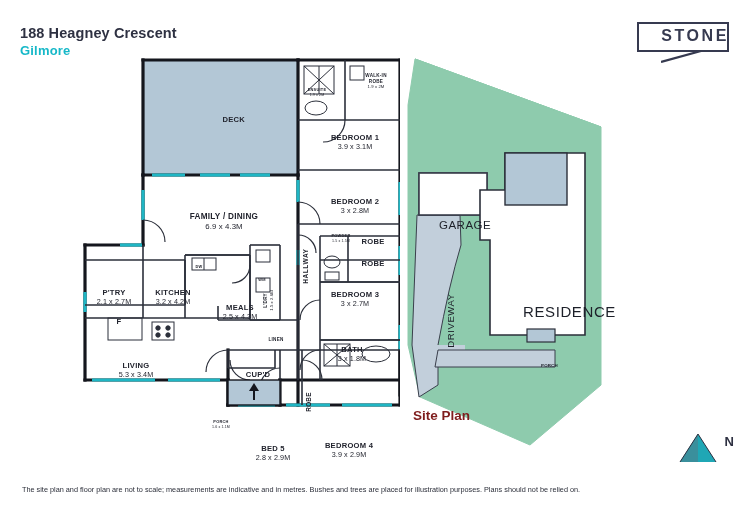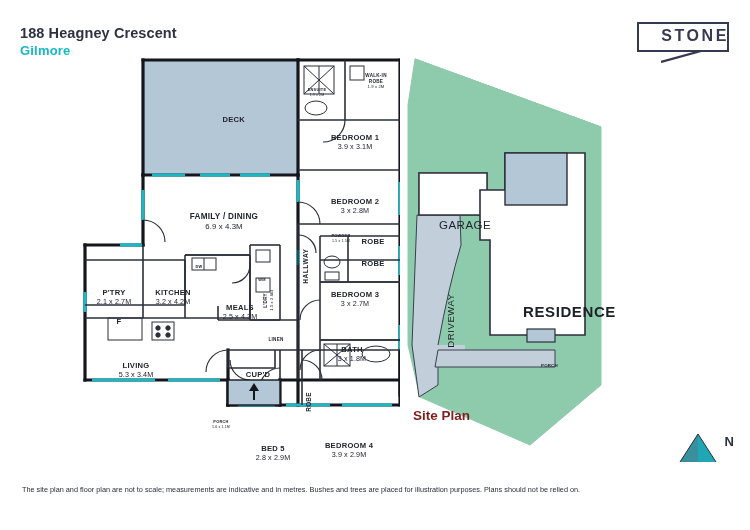--- a/index.html
+++ b/index.html
@@ -29,21 +29,21 @@
   .lbl.big .dm{font-size:7.8px;}
   .lbl.sm .nm{font-size:4.6px;font-weight:600;}
   .lbl.sm .dm{font-size:4.2px;}
   .lbl.tiny .nm{font-size:3.9px;font-weight:600;}
   .lbl.tiny .dm{font-size:3.6px;}
   .vert{transform-origin:center center;transform:rotate(-90deg);}
 
   
   #siteplan-label{left:413px;top:408px;font-size:13.5px;font-weight:600;color:#7f1d1d;}
   .site-txt{position:absolute;color:#1d2029;}
-  #site-residence{font-size:15px;letter-spacing:.6px;font-weight:700;}
+  #site-residence{font-size:15px;letter-spacing:.6px;font-weight:400;}
   #site-garage{font-size:11.5px;letter-spacing:.5px;font-weight:500;}
   #site-driveway{font-size:9.5px;letter-spacing:.6px;font-weight:500;}
   #site-porch{font-size:4.4px;letter-spacing:.2px;font-weight:600;}
 
   
   #compass{left:676px;top:428px;width:60px;height:44px;}
   #compass .n{position:absolute;right:2px;top:6px;font-size:13px;font-weight:600;color:#2e3142;}
 
   
   #disclaimer{left:22px;top:484px;width:706px;font-size:7.3px;line-height:1.55;color:#2b2e39;}

